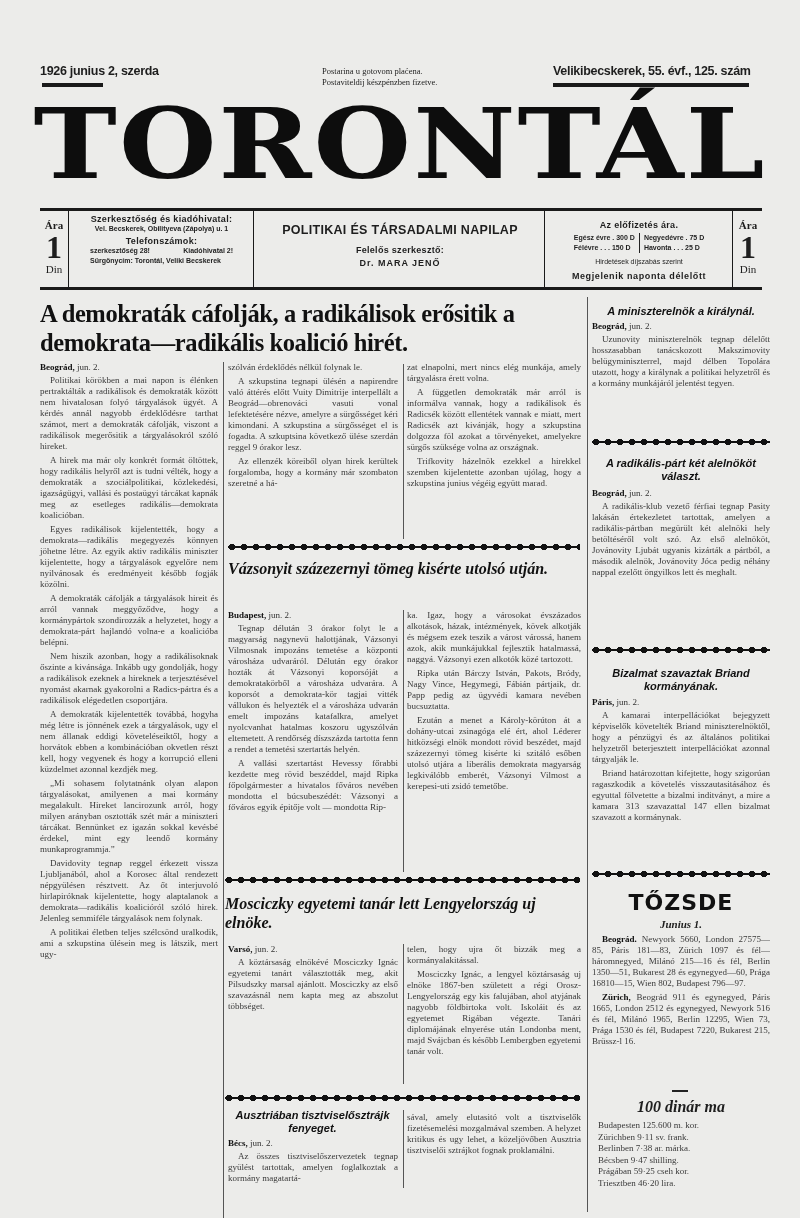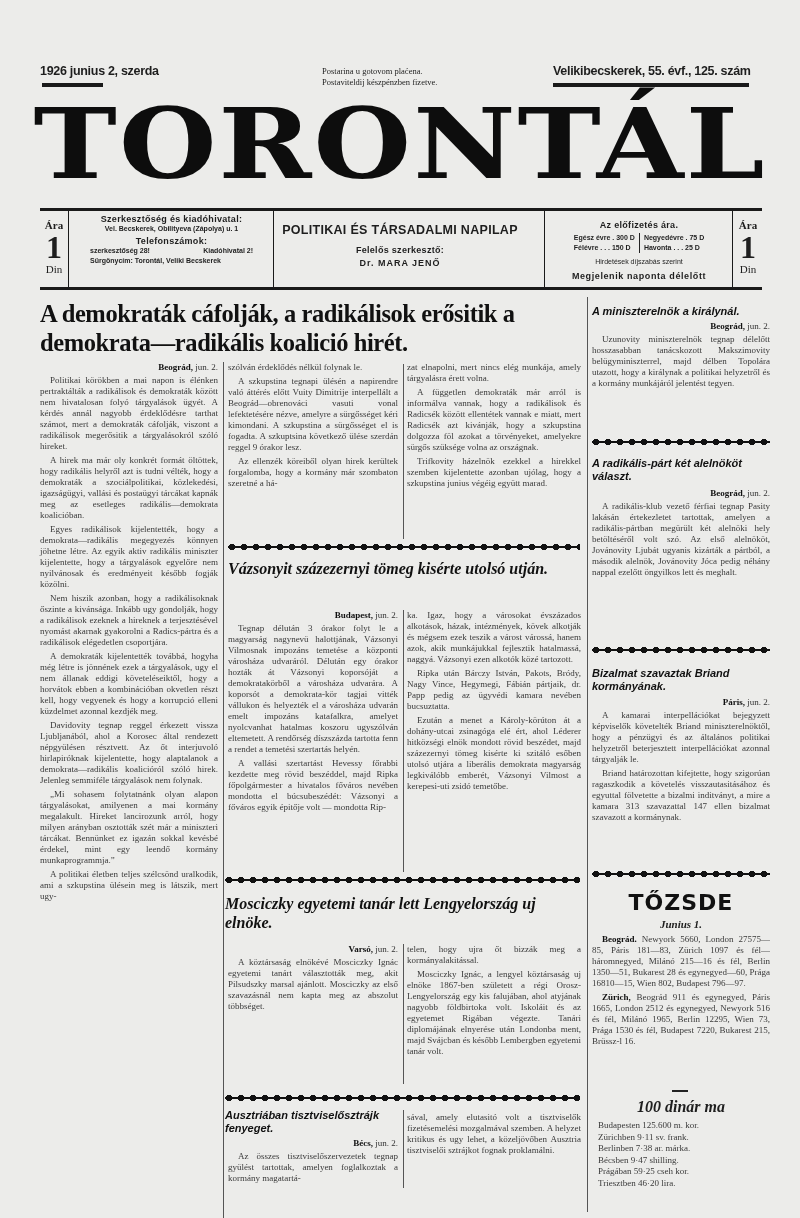--- a/index.html
+++ b/index.html
@@ -36,25 +36,25 @@
   .price .a { font-weight: bold; font-size: 11px; margin-top: 8px; }
   .price .n { font-size: 32px; line-height: 32px; font-weight: bold; }
   .price .d { font-size: 11px; }
   .small { font: 7px "Liberation Sans", sans-serif; line-height: 10px; }
   .editorial-h { font: bold 9px "Liberation Sans", sans-serif; letter-spacing: 0.3px; }
   .subtitle { font: bold 12.5px "Liberation Sans", sans-serif; letter-spacing: 0.3px; }
 
   
   .headline { font: bold 24.5px "Liberation Serif", serif; line-height: 29px; letter-spacing: -0.4px; color: #111; }
   .ital-h { font: bold italic 16px "Liberation Serif", serif; text-align: left; line-height: 19px; color: #111; }
-  .ital-h2 { font: bold italic 11px "Liberation Sans", sans-serif; text-align: left; line-height: 13px; color: #111; }
+  .ital-h2 { font: bold italic 11px "Liberation Sans", sans-serif; text-align: center; line-height: 13px; color: #111; }
   .col { position: absolute; font: 9px "Liberation Serif", serif; line-height: 11px; text-align: justify; color: #3a3a3a; }
   .col p { margin: 0 0 3px 0; text-indent: 10px; }
   .col b { color: #111; }
-  .dateline { text-align: right; margin-bottom: 2px; color: #333; font-family: Liberation Serif, serif; }
+  .dateline { margin-bottom: 2px; color: #333; font-family: Liberation Serif, serif; }
   .dateline b { color: #111; }
   .vrule { position: absolute; width: 1px; background: #555; }
   .dots {
     position: absolute; height: 8px;
     background-image: radial-gradient(circle at 4px 4px, #111 3px, transparent 3.2px);
     background-size: 12px 8px; background-repeat: repeat-x;
   }
   .dots::after { content: ""; position: absolute; left: 0; right: 0; top: 3px; height: 2px; background: #111; }
   .tozsde { font: bold 22px "DejaVu Sans", sans-serif; text-align: center; letter-spacing: 1px; color: #111; }
   .tozsde-date { font: bold italic 11px "Liberation Serif", serif; text-align: center; }
@@ -77,21 +77,21 @@
   <div class="abs rule-r"></div>
 
   <div class="abs masthead">TORONTÁL</div>
 
   <div class="abs band">
     <div class="cell price" style="left:0;width:28px;">
       <div class="a">Ára</div>
       <div class="n">1</div>
       <div class="d">Din</div>
     </div>
-    <div class="cell" style="left:30px;width:204px;padding:3px 20px;box-sizing:border-box;">
+    <div class="cell" style="left:30px;width:184px;padding:3px 20px;box-sizing:border-box;">
       <div class="editorial-h" style="text-align:center;">Szerkesztőség és kiadóhivatal:</div>
       <div class="small" style="font-weight:bold;text-align:center;">Vel. Becskerek, Obilityeva (Zápolya) u. 1</div>
       <div class="editorial-h" style="text-align:center;margin-top:2px;">Telefonszámok:</div>
       <div class="small" style="display:flex;justify-content:space-between;font-weight:bold;">
         <span>szerkesztőség 28!</span>
         <span>Kiadóhivatal 2!</span>
       </div>
       <div class="small" style="font-weight:bold;">Sürgönycím: Torontál, Veliki Becskerek</div>
     </div>
     <div class="cell" style="left:216px;width:288px;text-align:center;">
@@ -121,24 +121,25 @@
     </div>
   </div>
 
   <div class="abs headline" style="left:40px;top:287px;width:540px;">A demokraták cáfolják, a radikálisok erősitik a demokrata—radikális koalició hirét.</div>
 
   <div class="col" style="left:40px;top:350px;width:178px;">
     <div class="dateline"><b>Beográd,</b> <span>jun. 2.</span></div>
     <p>Politikai körökben a mai napon is élénken pertraktálták a radikálisok és demokraták között nem hivatalosan folyó tárgyalások ügyét. A kérdés annál nagyobb érdeklődésre tarthat számot, mert a demokraták cáfolják, viszont a radikálisok megerősitik a tárgyalásokról szóló hireket.</p>
     <p>A hirek ma már oly konkrét formát öltöttek, hogy radikális helyről azt is tudni vélték, hogy a demokraták a szociálpolitikai, közlekedési, igazságügyi, vallási és postaügyi tárcákat kapnák meg az esetleges radikális—demokrata koalicióban.</p>
     <p>Egyes radikálisok kijelentették, hogy a demokrata—radikális megegyezés könnyen jöhetne létre. Az egyik aktiv radikális miniszter kijelentette, hogy a tárgyalások egyelőre nem nyilvánosak és eredményeit később fogják közölni.</p>
+    <p>A demokraták cáfolják a tárgyalások hireit és arról vannak meggyőződve, hogy a kormánypártok szondirozzák a helyzetet, hogy a demokrata-párt hajlandó volna-e a koalicióba belépni.</p>
     <p>Nem hiszik azonban, hogy a radikálisoknak őszinte a kivánsága. Inkább ugy gondolják, hogy a radikálisok ezeknek a hireknek a terjesztésével nyomást akarnak gyakorolni a Radics-pártra és a radikálisok elégedetlen csoportjára.</p>
     <p>A demokraták kijelentették továbbá, hogyha még létre is jönnének ezek a tárgyalások, ugy el nem állanak eddigi követeléseiktől, hogy a horvátok ebben a kombinációban okvetlen részt kell, hogy vegyenek és hogy a korrupció elleni küzdelmet azonnal kezdjék meg.</p>
+    <p>„Mi sohasem folytatnánk olyan alapon tárgyalásokat, amilyenen a mai kormány megalakult. Hireket lancirozunk arról, hogy milyen arányban osztották szét már a miniszteri tárcákat. Bennünket ez igazán sokkal kevésbé érdekel, mint egy leendő kormány munkaprogrammja.”</p>
     <p>Davidovity tegnap reggel érkezett vissza Ljubljanából, ahol a Korosec által rendezett népgyülésen résztvett. Az őt interjuvoló hirlapiróknak kijelentette, hogy alaptalanok a demokrata—radikális koalicióról szóló hirek. Jelenleg semmiféle tárgyalások nem folynak.</p>
-    <p>„Mi sohasem folytatnánk olyan alapon tárgyalásokat, amilyenen a mai kormány megalakult. Hireket lancirozunk arról, hogy milyen arányban osztották szét már a miniszteri tárcákat. Bennünket ez igazán sokkal kevésbé érdekel, mint egy leendő kormány munkaprogrammja.”</p>
     <p>A politikai életben teljes szélcsönd uralkodik, ami a szkupstina ülésein meg is látszik, mert ugy-</p>
   </div>
   <div class="vrule" style="left:223px;top:350px;height:860px;"></div>
 
   <div class="col" style="left:228px;top:350px;width:170px;">
     <p style="text-indent:0">szólván érdeklődés nélkül folynak le.</p>
     <p>A szkupstina tegnapi ülésén a napirendre való áttérés előtt Vuity Dimitrije interpellált a Beográd—obrenováci vasuti vonal lefektetésére nézve, amelyre a sürgősséget kéri kimondani. A szkupstina a sürgősséget el is fogadta. A szkuptsina következő ülése szerdán reggel 9 órakor lesz.</p>
     <p>Az ellenzék köreiből olyan hirek kerültek forgalomba, hogy a kormány már szombaton szeretné a há-</p>
   </div>
   <div class="vrule" style="left:403px;top:352px;height:175px;"></div>

